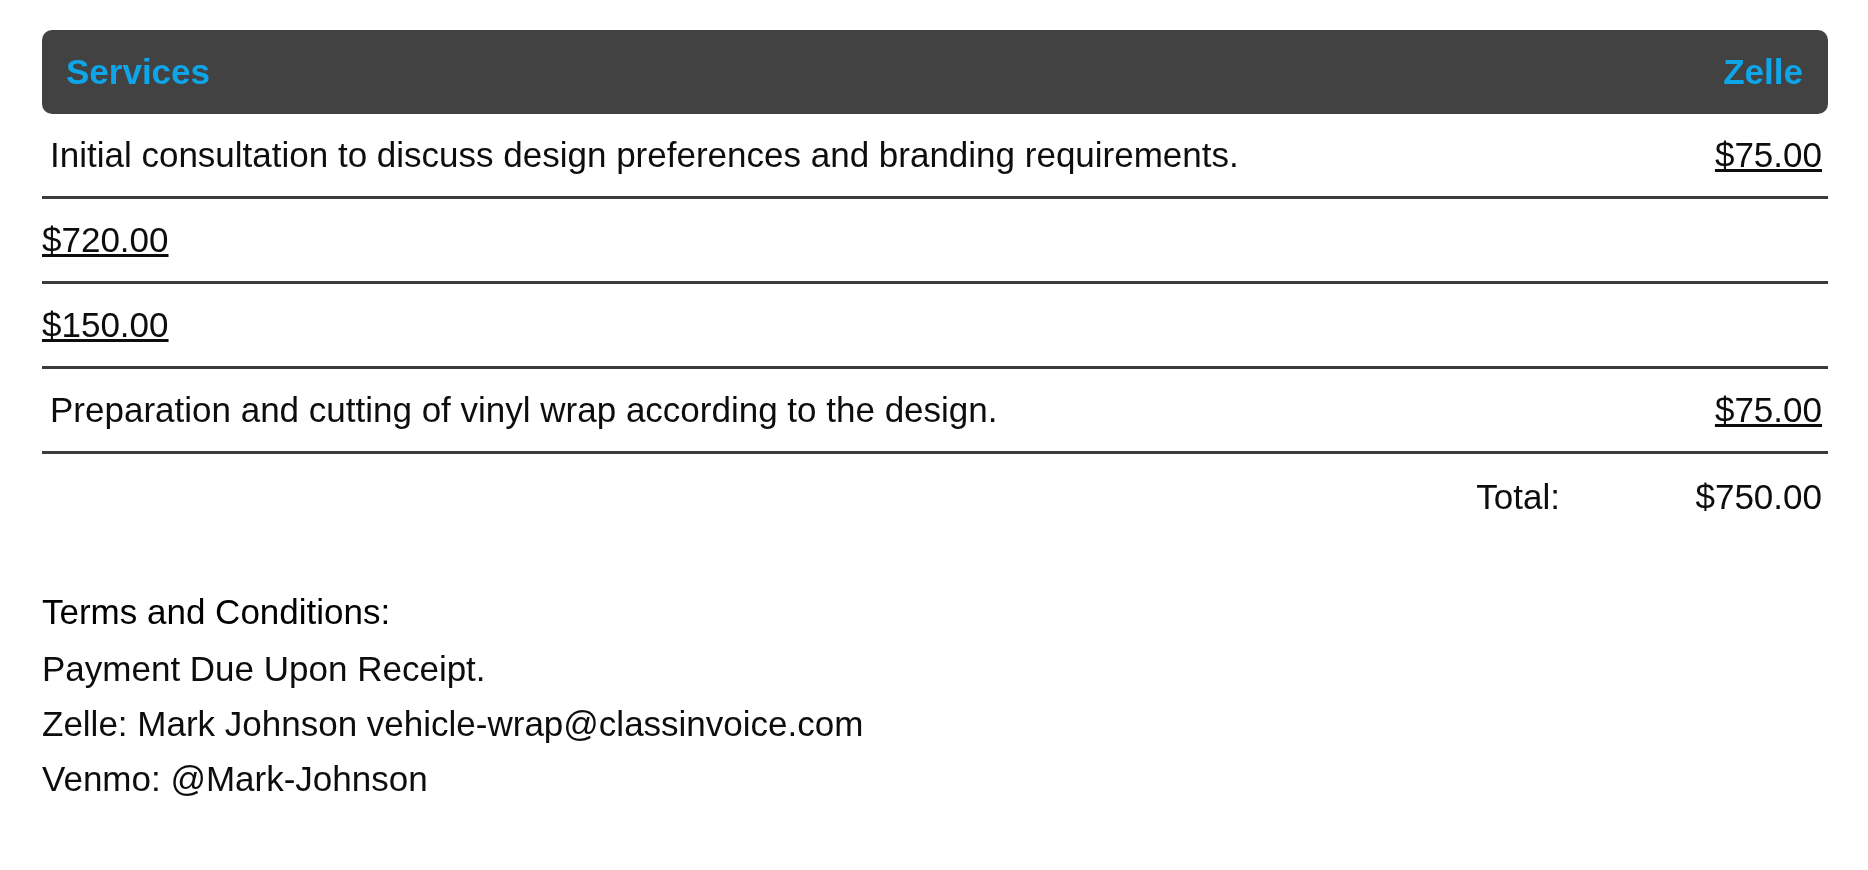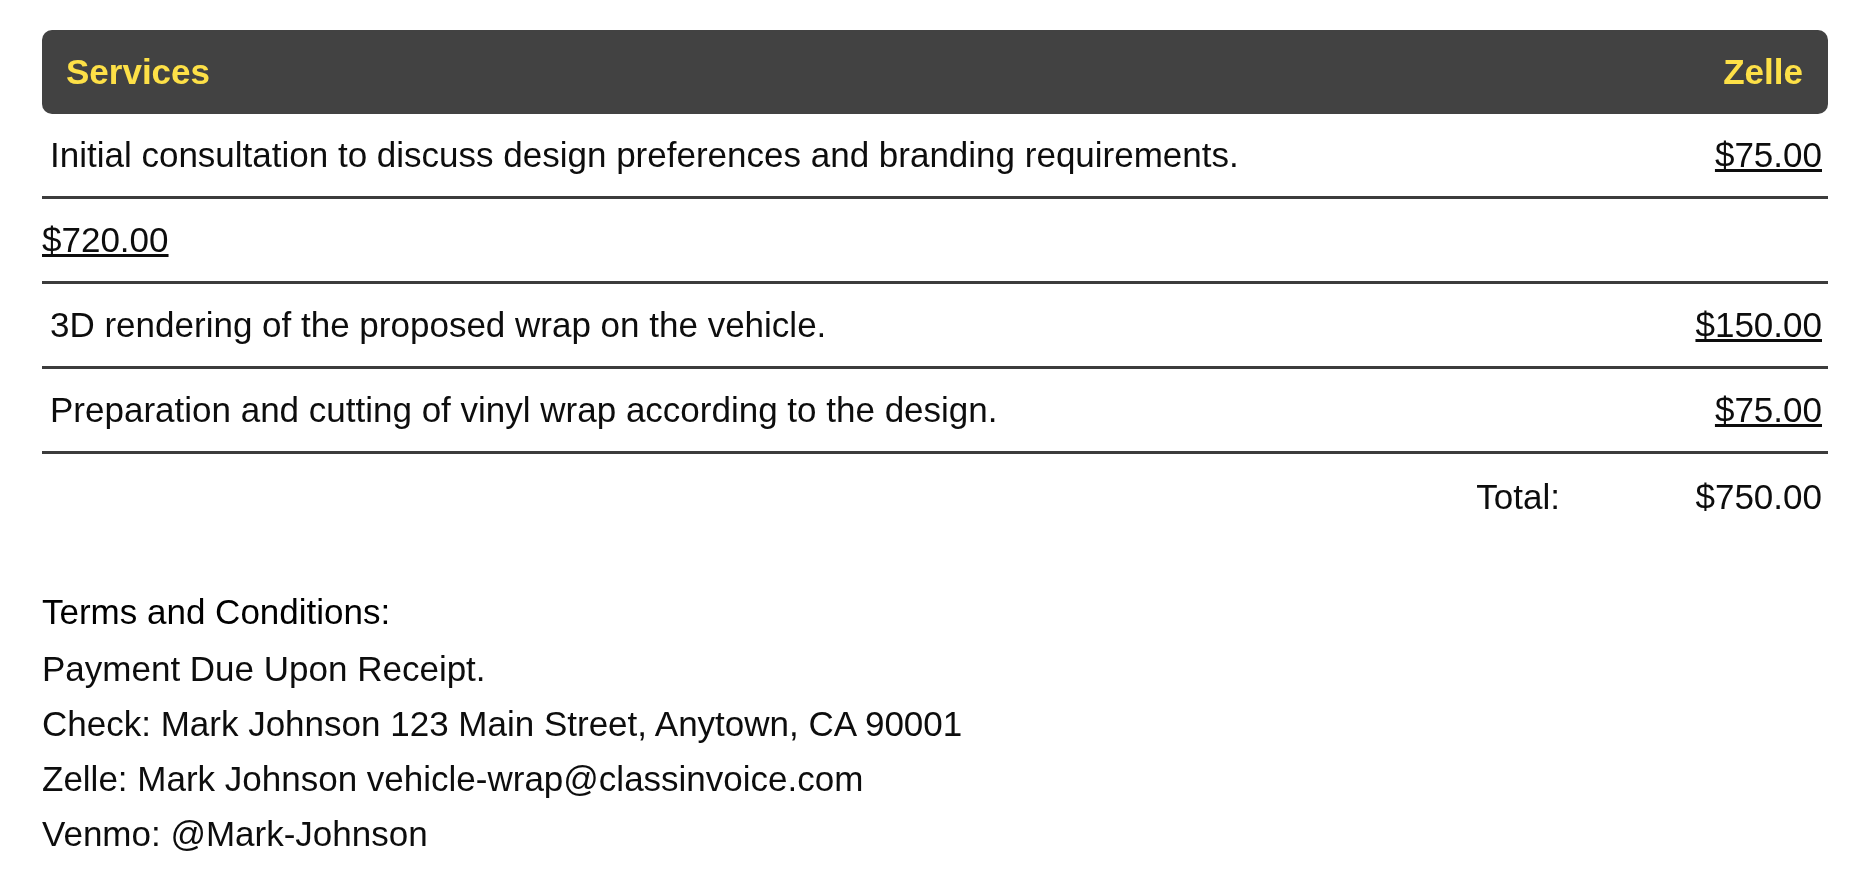--- a/index.html
+++ b/index.html
@@ -16,21 +16,21 @@
     position: absolute;
     left: 42px;
     top: 30px;
     width: 1786px;
   }
   .table-header {
     display: flex;
     justify-content: space-between;
     align-items: center;
     background: #424242;
-    color: #fde047;
+    color: #0ea5e9;
     height: 84px;
     border-radius: 10px;
     padding: 0 25px 0 24px;
     box-sizing: border-box;
     font-size: 35px;
     font-weight: bold;
     text-align: right;
   }
   .table-row {
     display: flex;
@@ -97,35 +97,33 @@
   <div class="table-row">
     <span class="row-desc">Initial consultation to discuss design preferences and branding requirements.</span>
     <span class="row-price">$75.00</span>
   </div>
 
   <div class="table-row">
     <span class="row-price">$720.00</span>
   </div>
 
   <div class="table-row">
-    <span class="row-desc">3D rendering of the proposed wrap on the vehicle.</span>
     <span class="row-price">$150.00</span>
   </div>
 
   <div class="table-row">
     <span class="row-desc">Preparation and cutting of vinyl wrap according to the design.</span>
     <span class="row-price">$75.00</span>
   </div>
 
   <div class="total-row">
     <span class="total-label">Total:</span>
     <span class="total-value">$750.00</span>
   </div>
 
   <div class="terms">
     <div class="terms-heading">Terms and Conditions:</div>
     <div class="terms-line">Payment Due Upon Receipt.</div>
-    <div class="terms-line">Check: Mark Johnson 123 Main Street, Anytown, CA 90001</div>
     <div class="terms-line">Zelle: Mark Johnson vehicle-wrap@classinvoice.com</div>
     <div class="terms-line">Venmo: @Mark-Johnson</div>
   </div>
 
 </div>
 
 </body></html>

